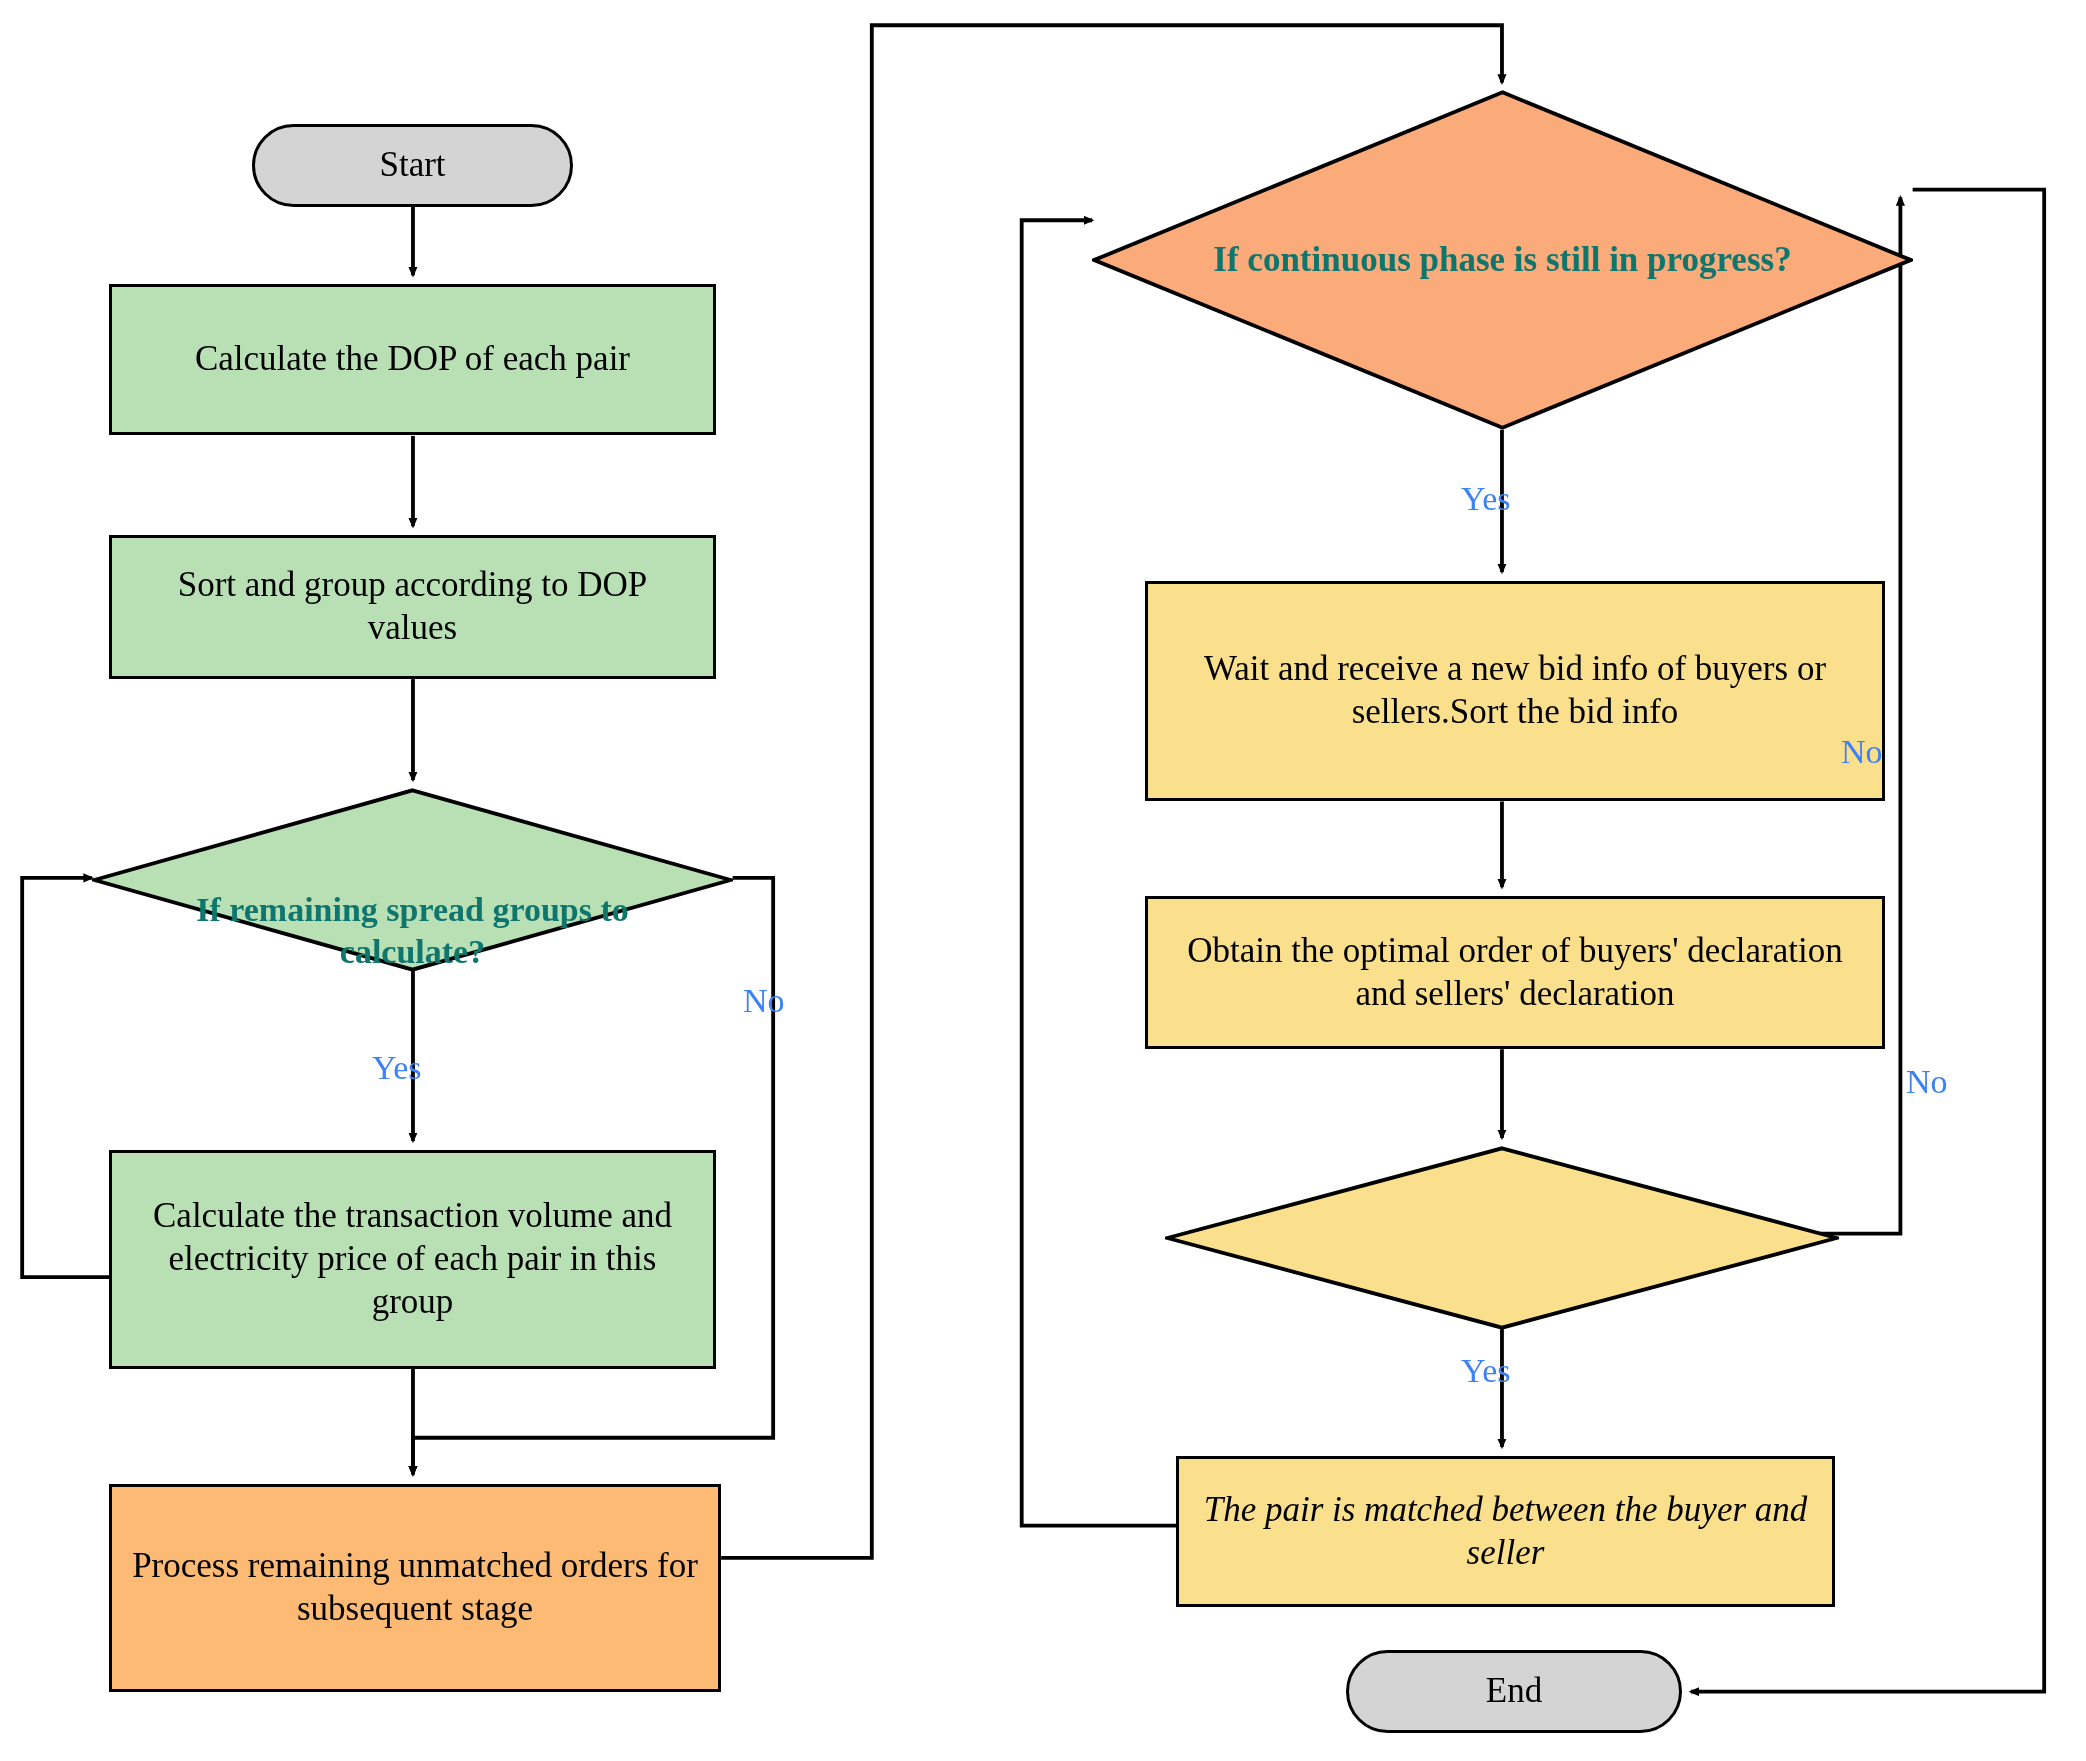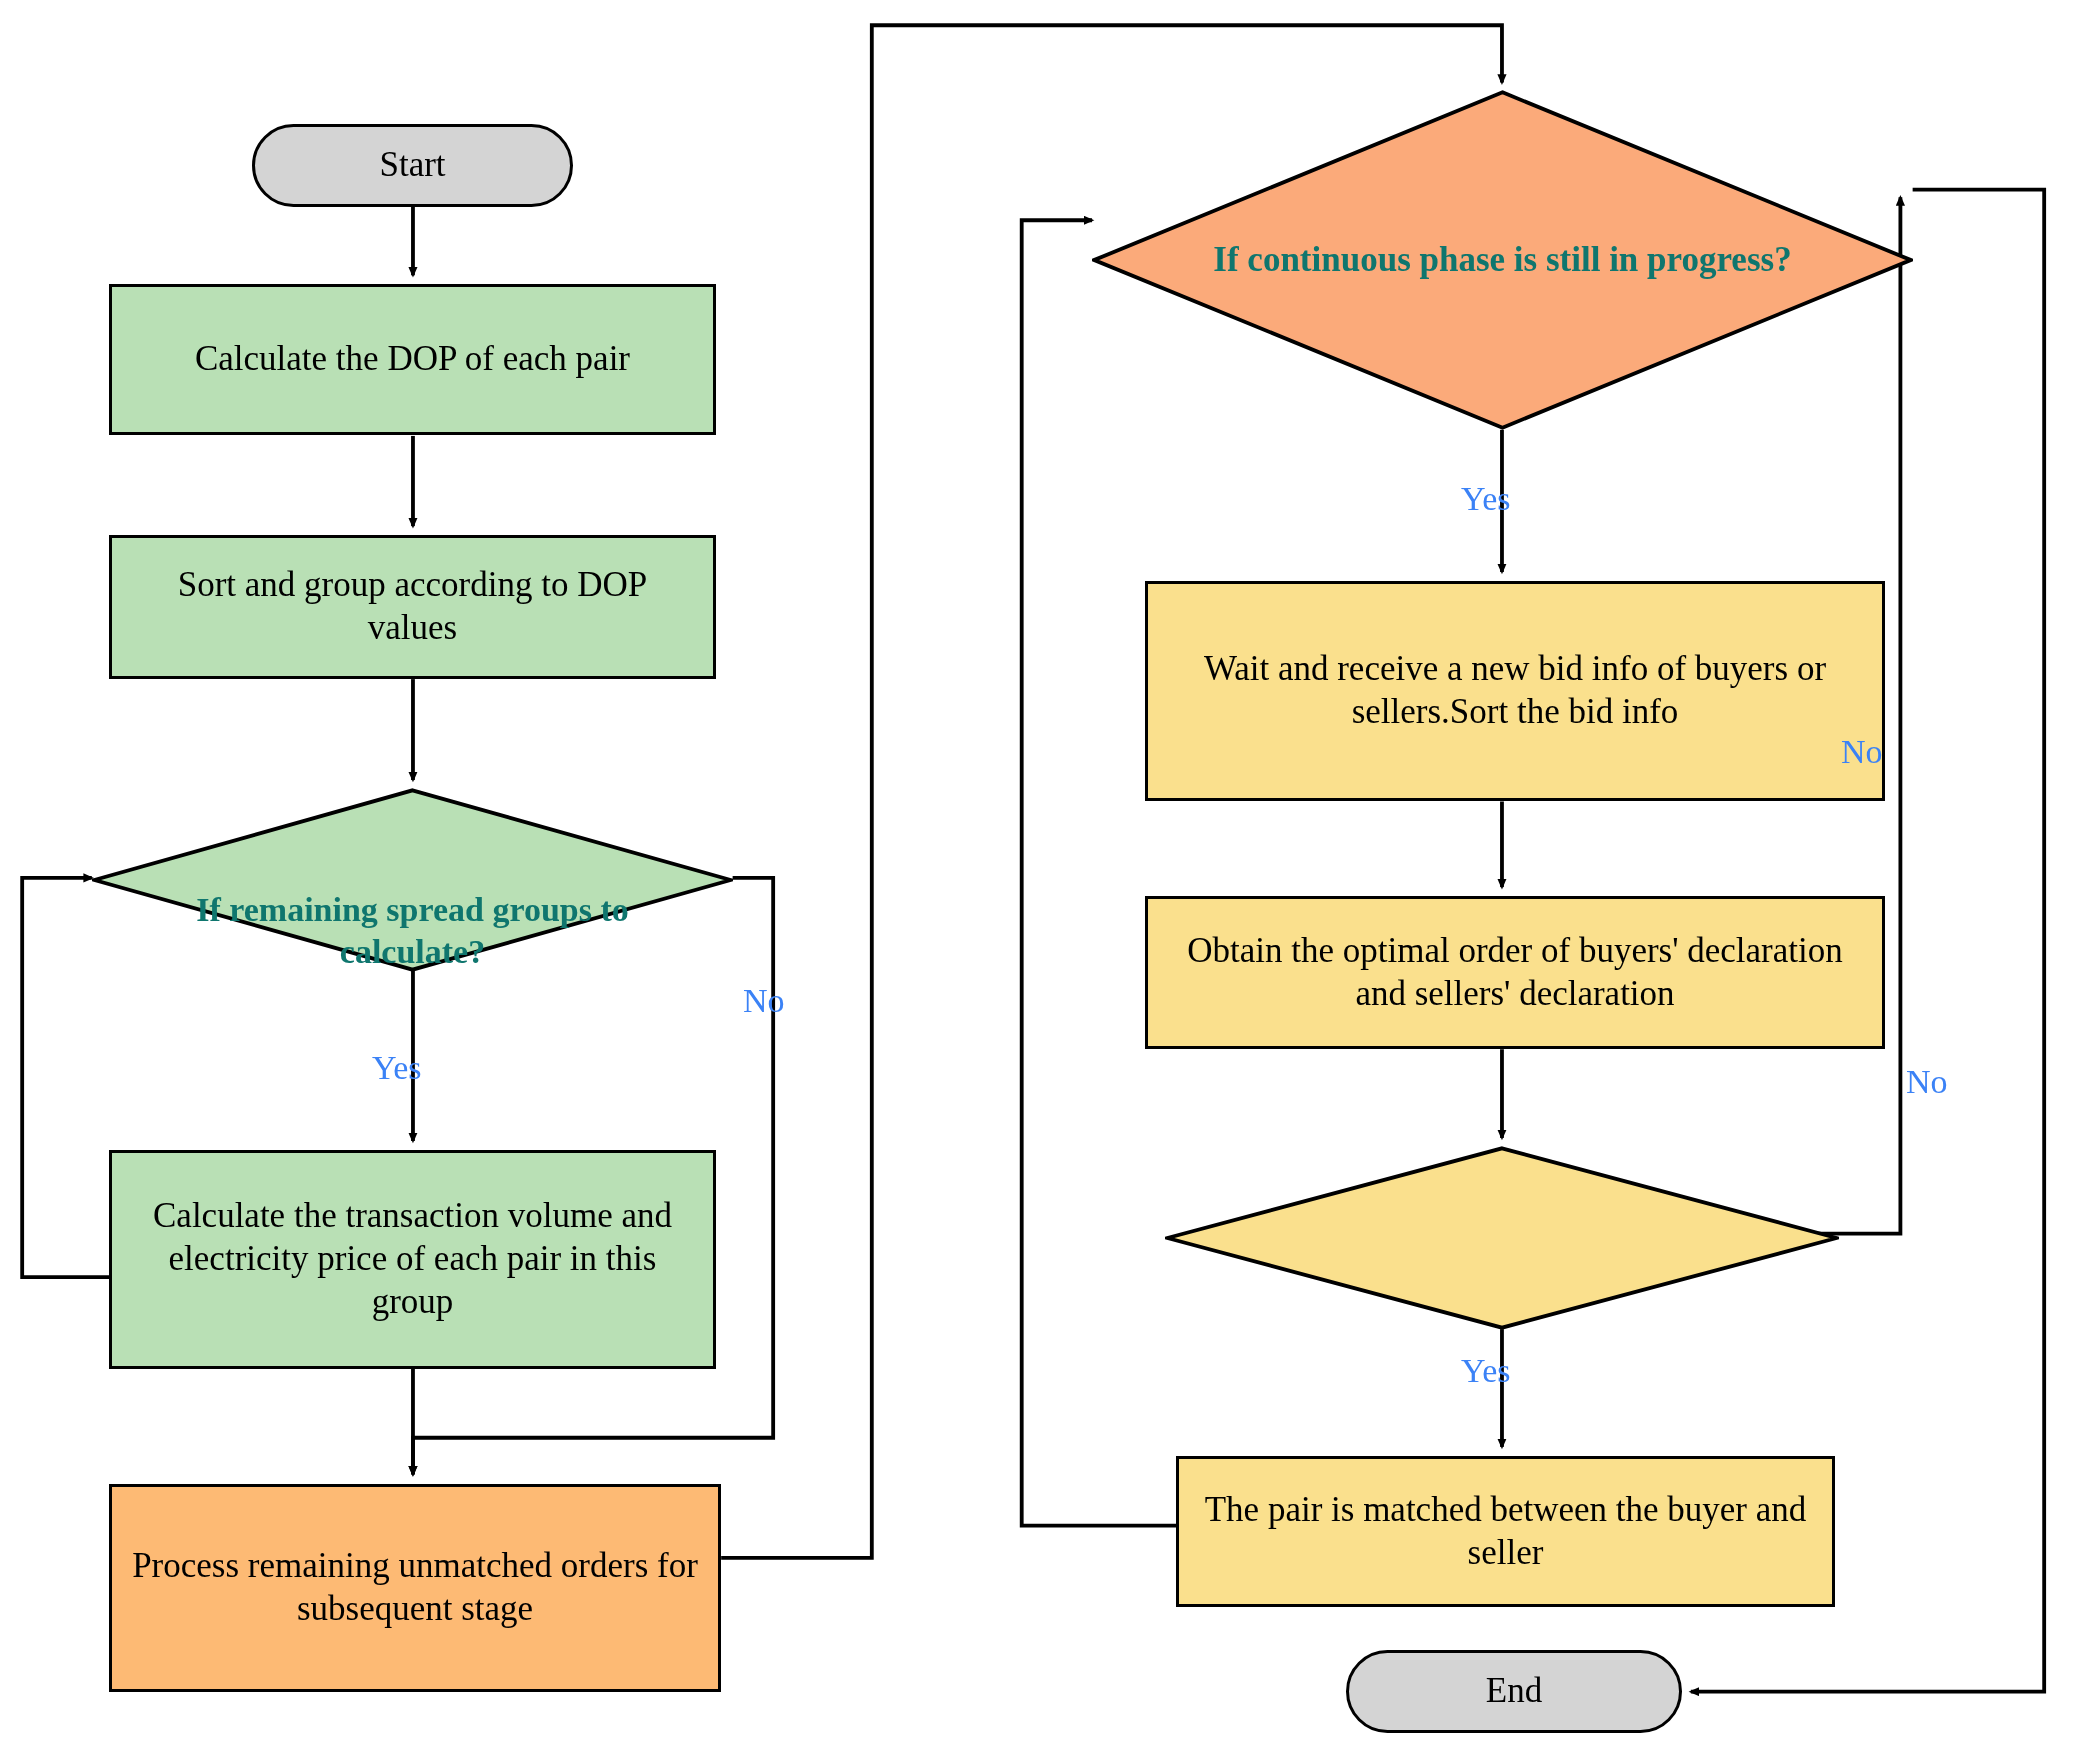--- a/index.html
+++ b/index.html
@@ -155,21 +155,21 @@
   <div class="node rect t46" style="left:1145px; top:581px; width:740px; height:220px; background:#fae08d; padding:0 15.3px;">
     <span>Wait and receive a new bid info of buyers or sellers.Sort the bid info</span>
   </div>
 
   <div class="diamond-wrap" style="left:1165px; top:1146px; width:674px; height:184px;">
     <svg class="diamond-shape" viewBox="0 0 882 240" preserveAspectRatio="none">
       <polygon points="441,3 879,120 441,237 3,120" fill="#fae08d" stroke="#000000" stroke-width="5"></polygon>
     </svg>
   </div>
 
-  <div class="node rect t46" style="left:1176px; top:1456px; width:659px; height:151px; background:#fae08d; padding:0 10.7px;">
+  <div class="node rect t46" style="left:1176px; top:1456px; width:659px; height:151px; background:#fae08d; padding:0 10.7px;font-style:italic;">
     <span>The pair is matched between the buyer and seller</span>
   </div>
 
   <div class="node terminal t46" style="left:1346px; top:1650px; width:336px; height:83px; background:#d4d4d4;">
     <span>End</span>
   </div>
 
   <span class="edge-label t44" style="left:372px; top:1049px;">Yes</span>
   <span class="edge-label t44" style="left:743px; top:982px;">No</span>
   <span class="edge-label t44" style="left:1461px; top:480px;">Yes</span>

